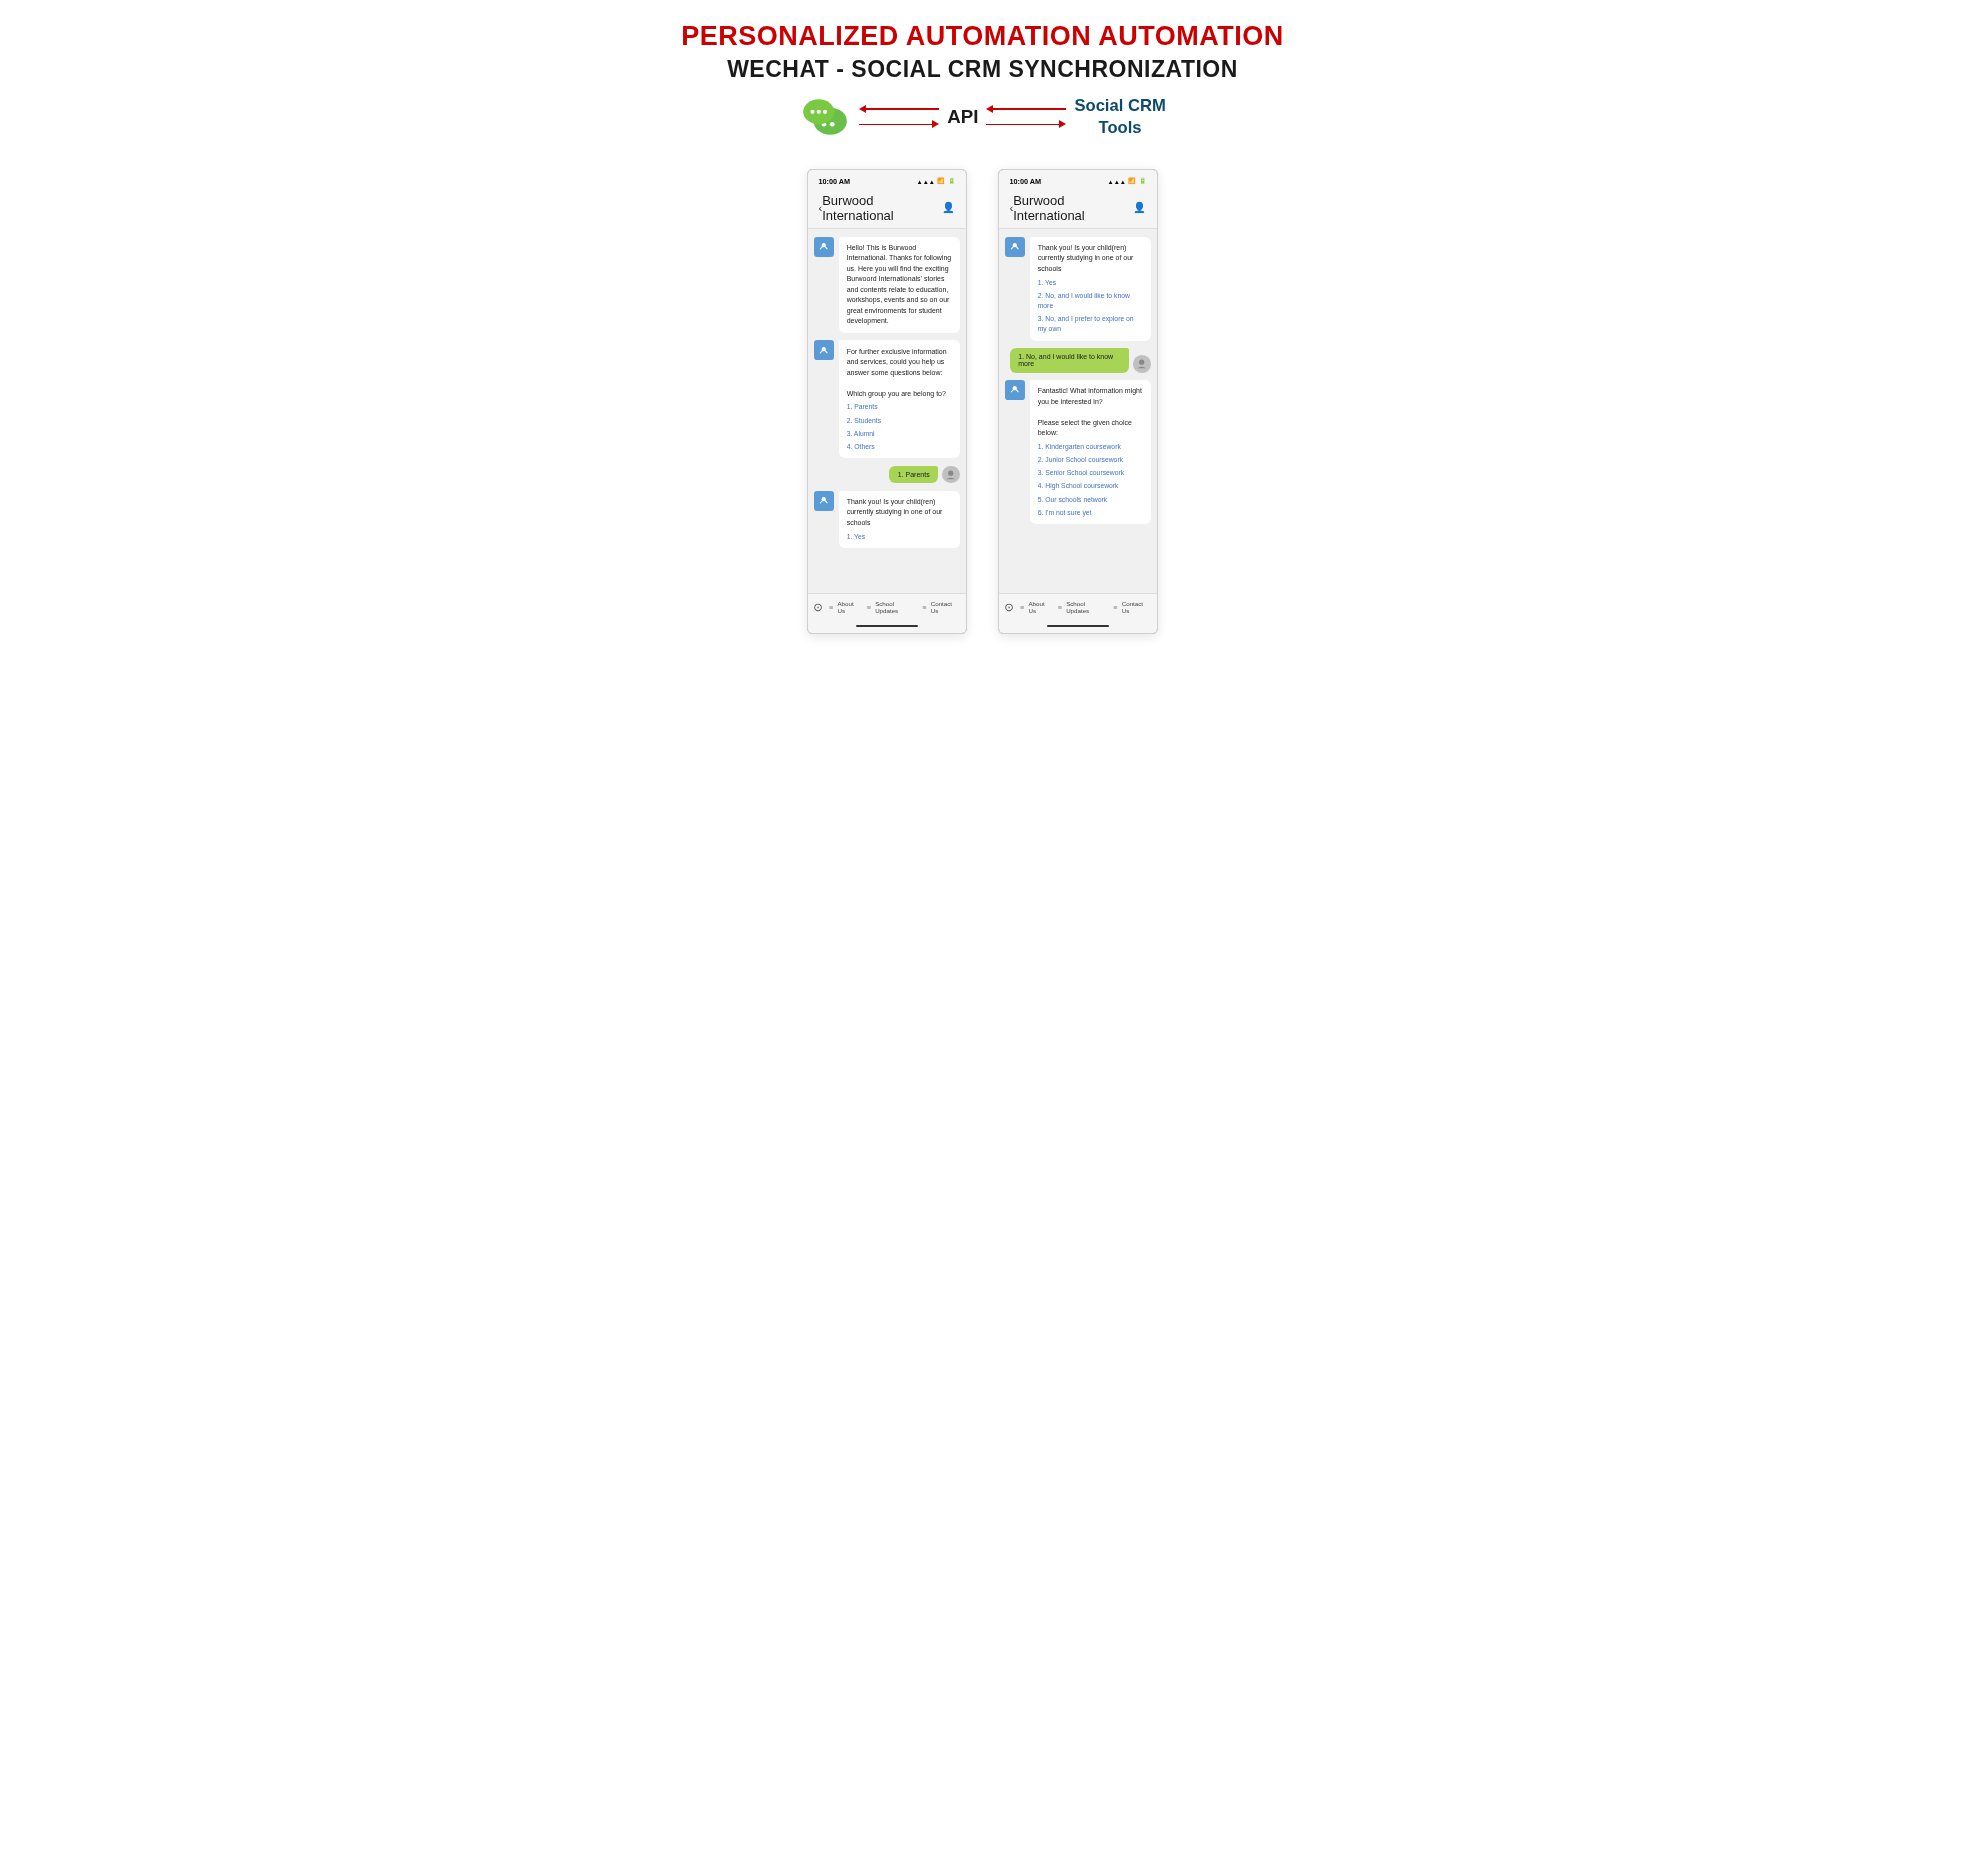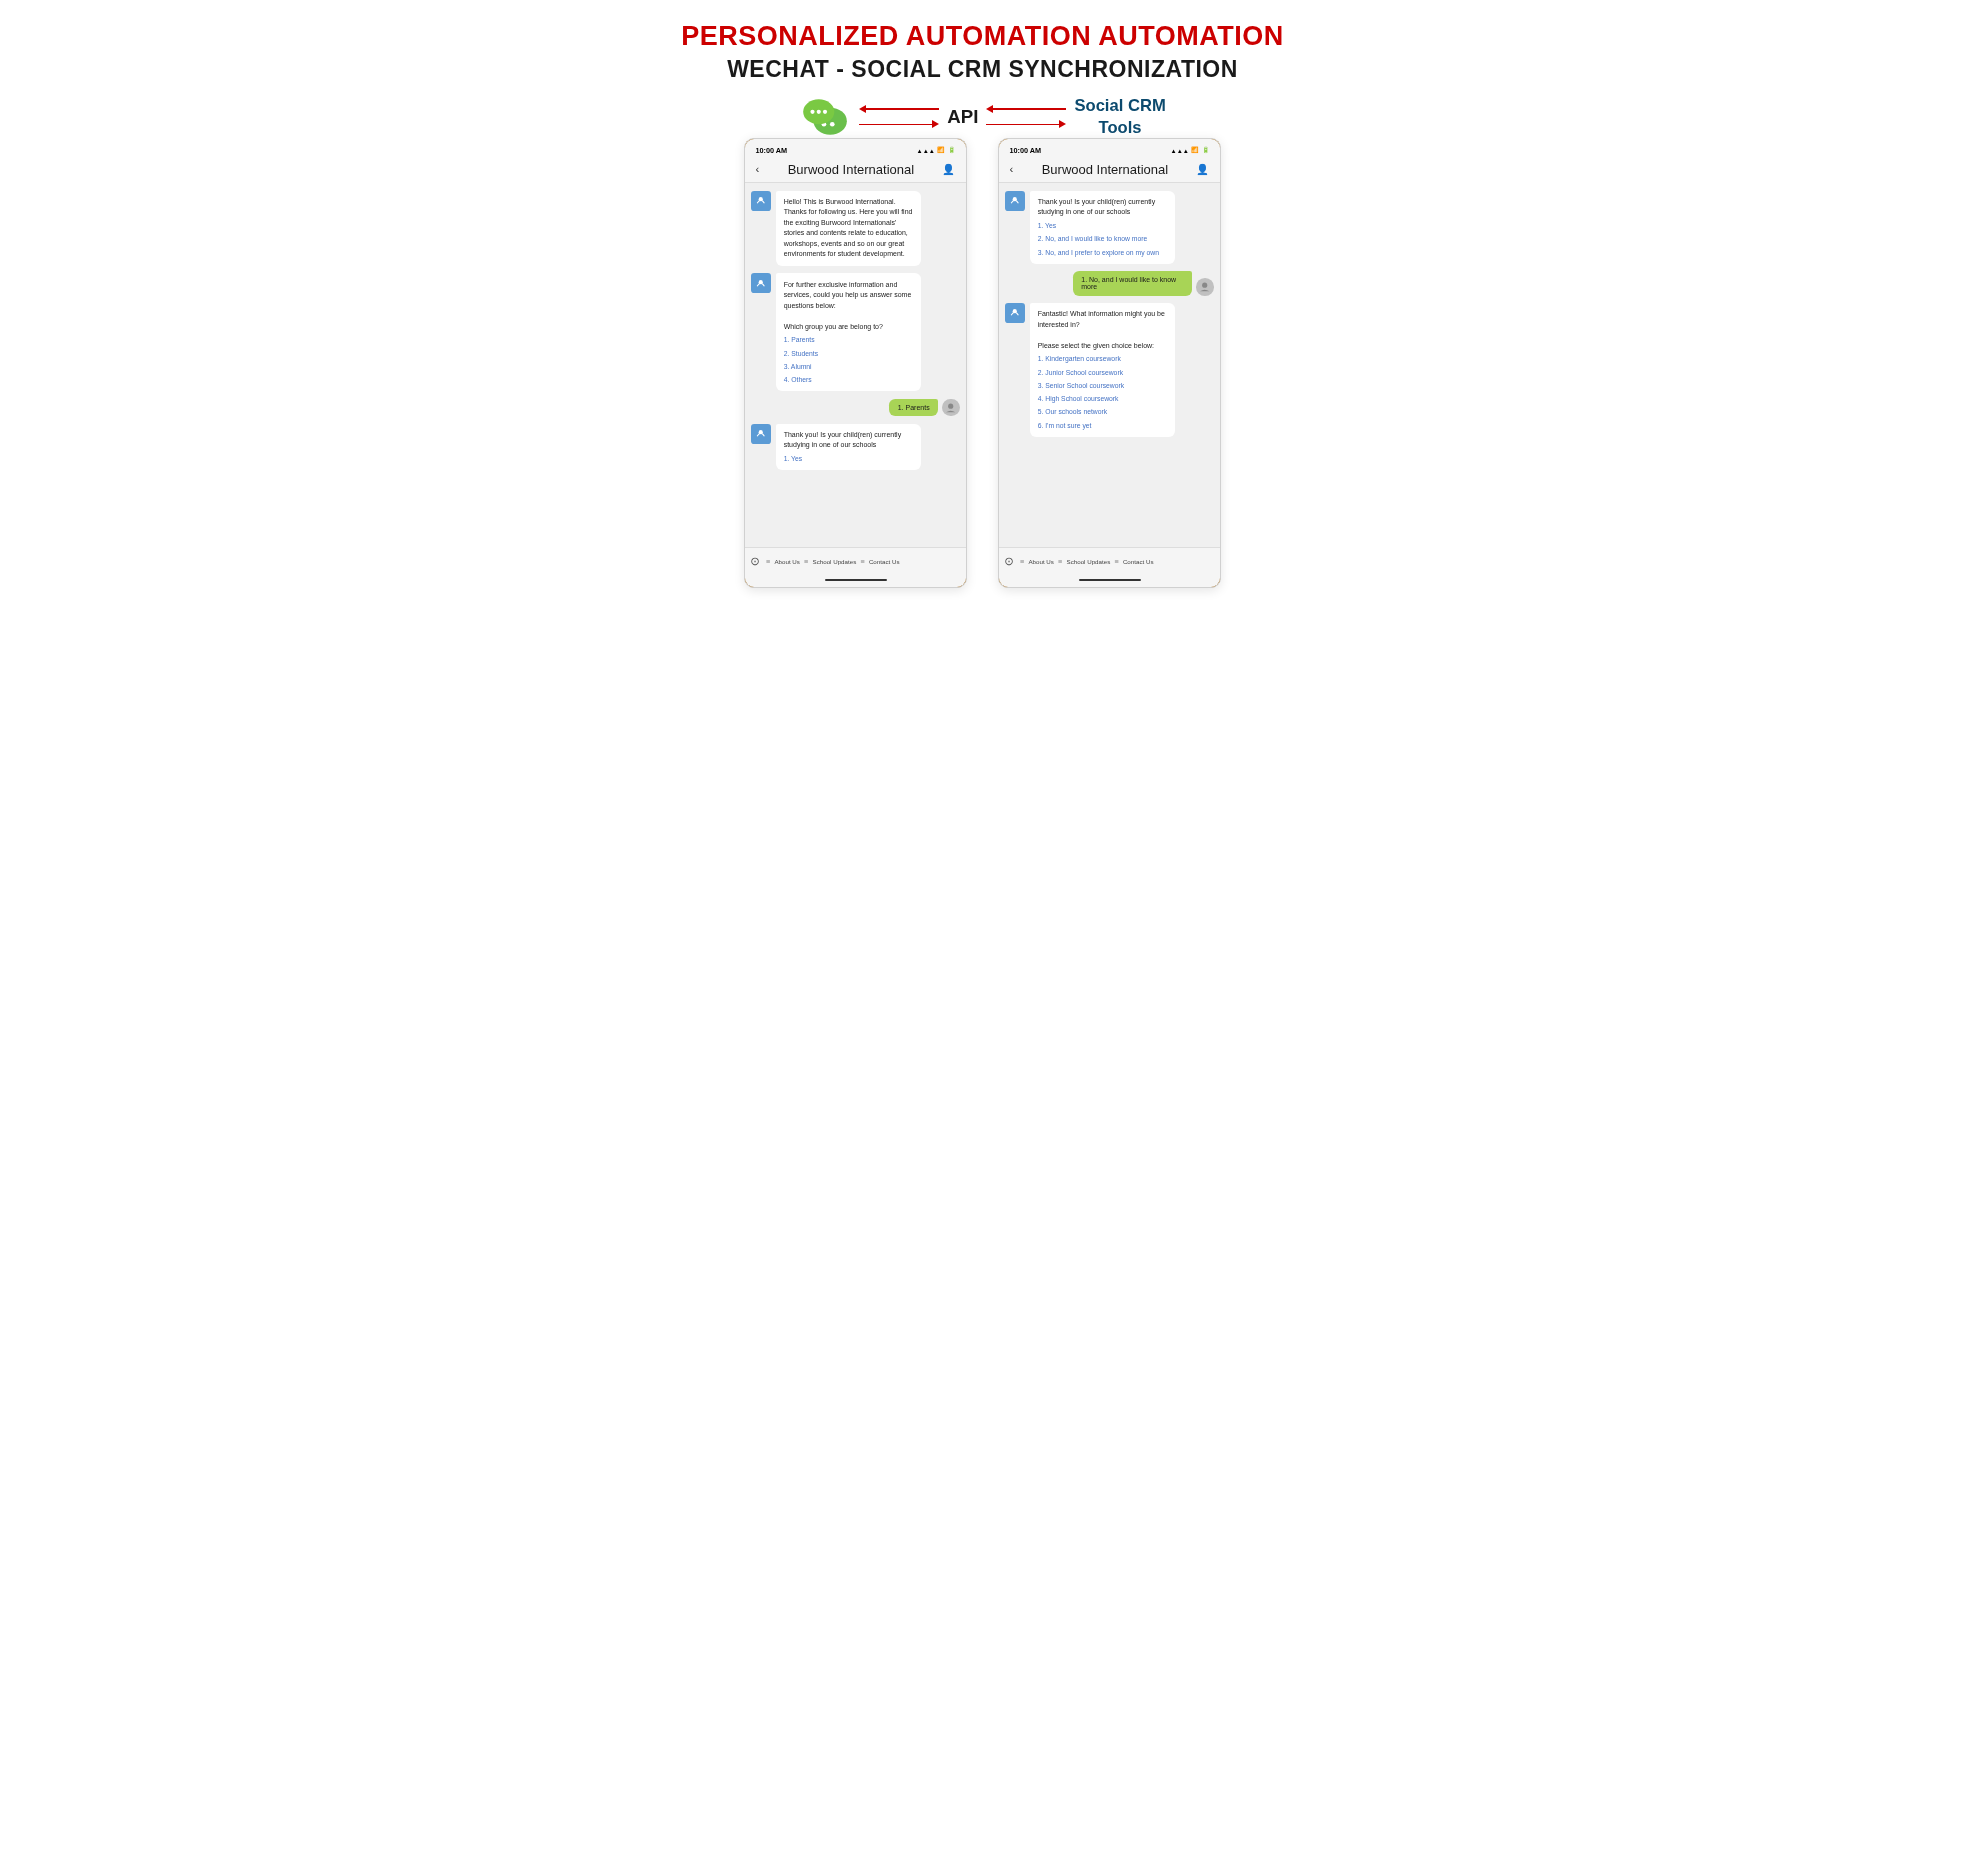--- a/index.html
+++ b/index.html
@@ -30,20 +30,21 @@
       letter-spacing: 0.5px;
       margin-bottom: 12px;
     }
 
     
     .api-diagram {
       display: flex;
       align-items: center;
       justify-content: center;
       gap: 8px;
+      margin-bottom: 31px;
     }
 
     
     .wechat-icon {
       width: 52px;
       height: 42px;
       position: relative;
     }
 
     .arrow-group {
@@ -92,23 +93,23 @@
     
     .phones-container {
       display: flex;
       gap: 31px;
       justify-content: center;
       align-items: flex-start;
     }
 
     
     .phone {
-      width: 223px;
+      width: 160px;
       background: #a16207;
-      border-radius: 10px;
+      border-radius: 5px;
       border: 1px solid #d0d0d0;
       overflow: hidden;
       display: flex;
       flex-direction: column;
       box-shadow: 0 2.1px 10.4px rgba(0,0,0,0.1);
     }
 
     
     .status-bar {
       background: #f5f5f5;

